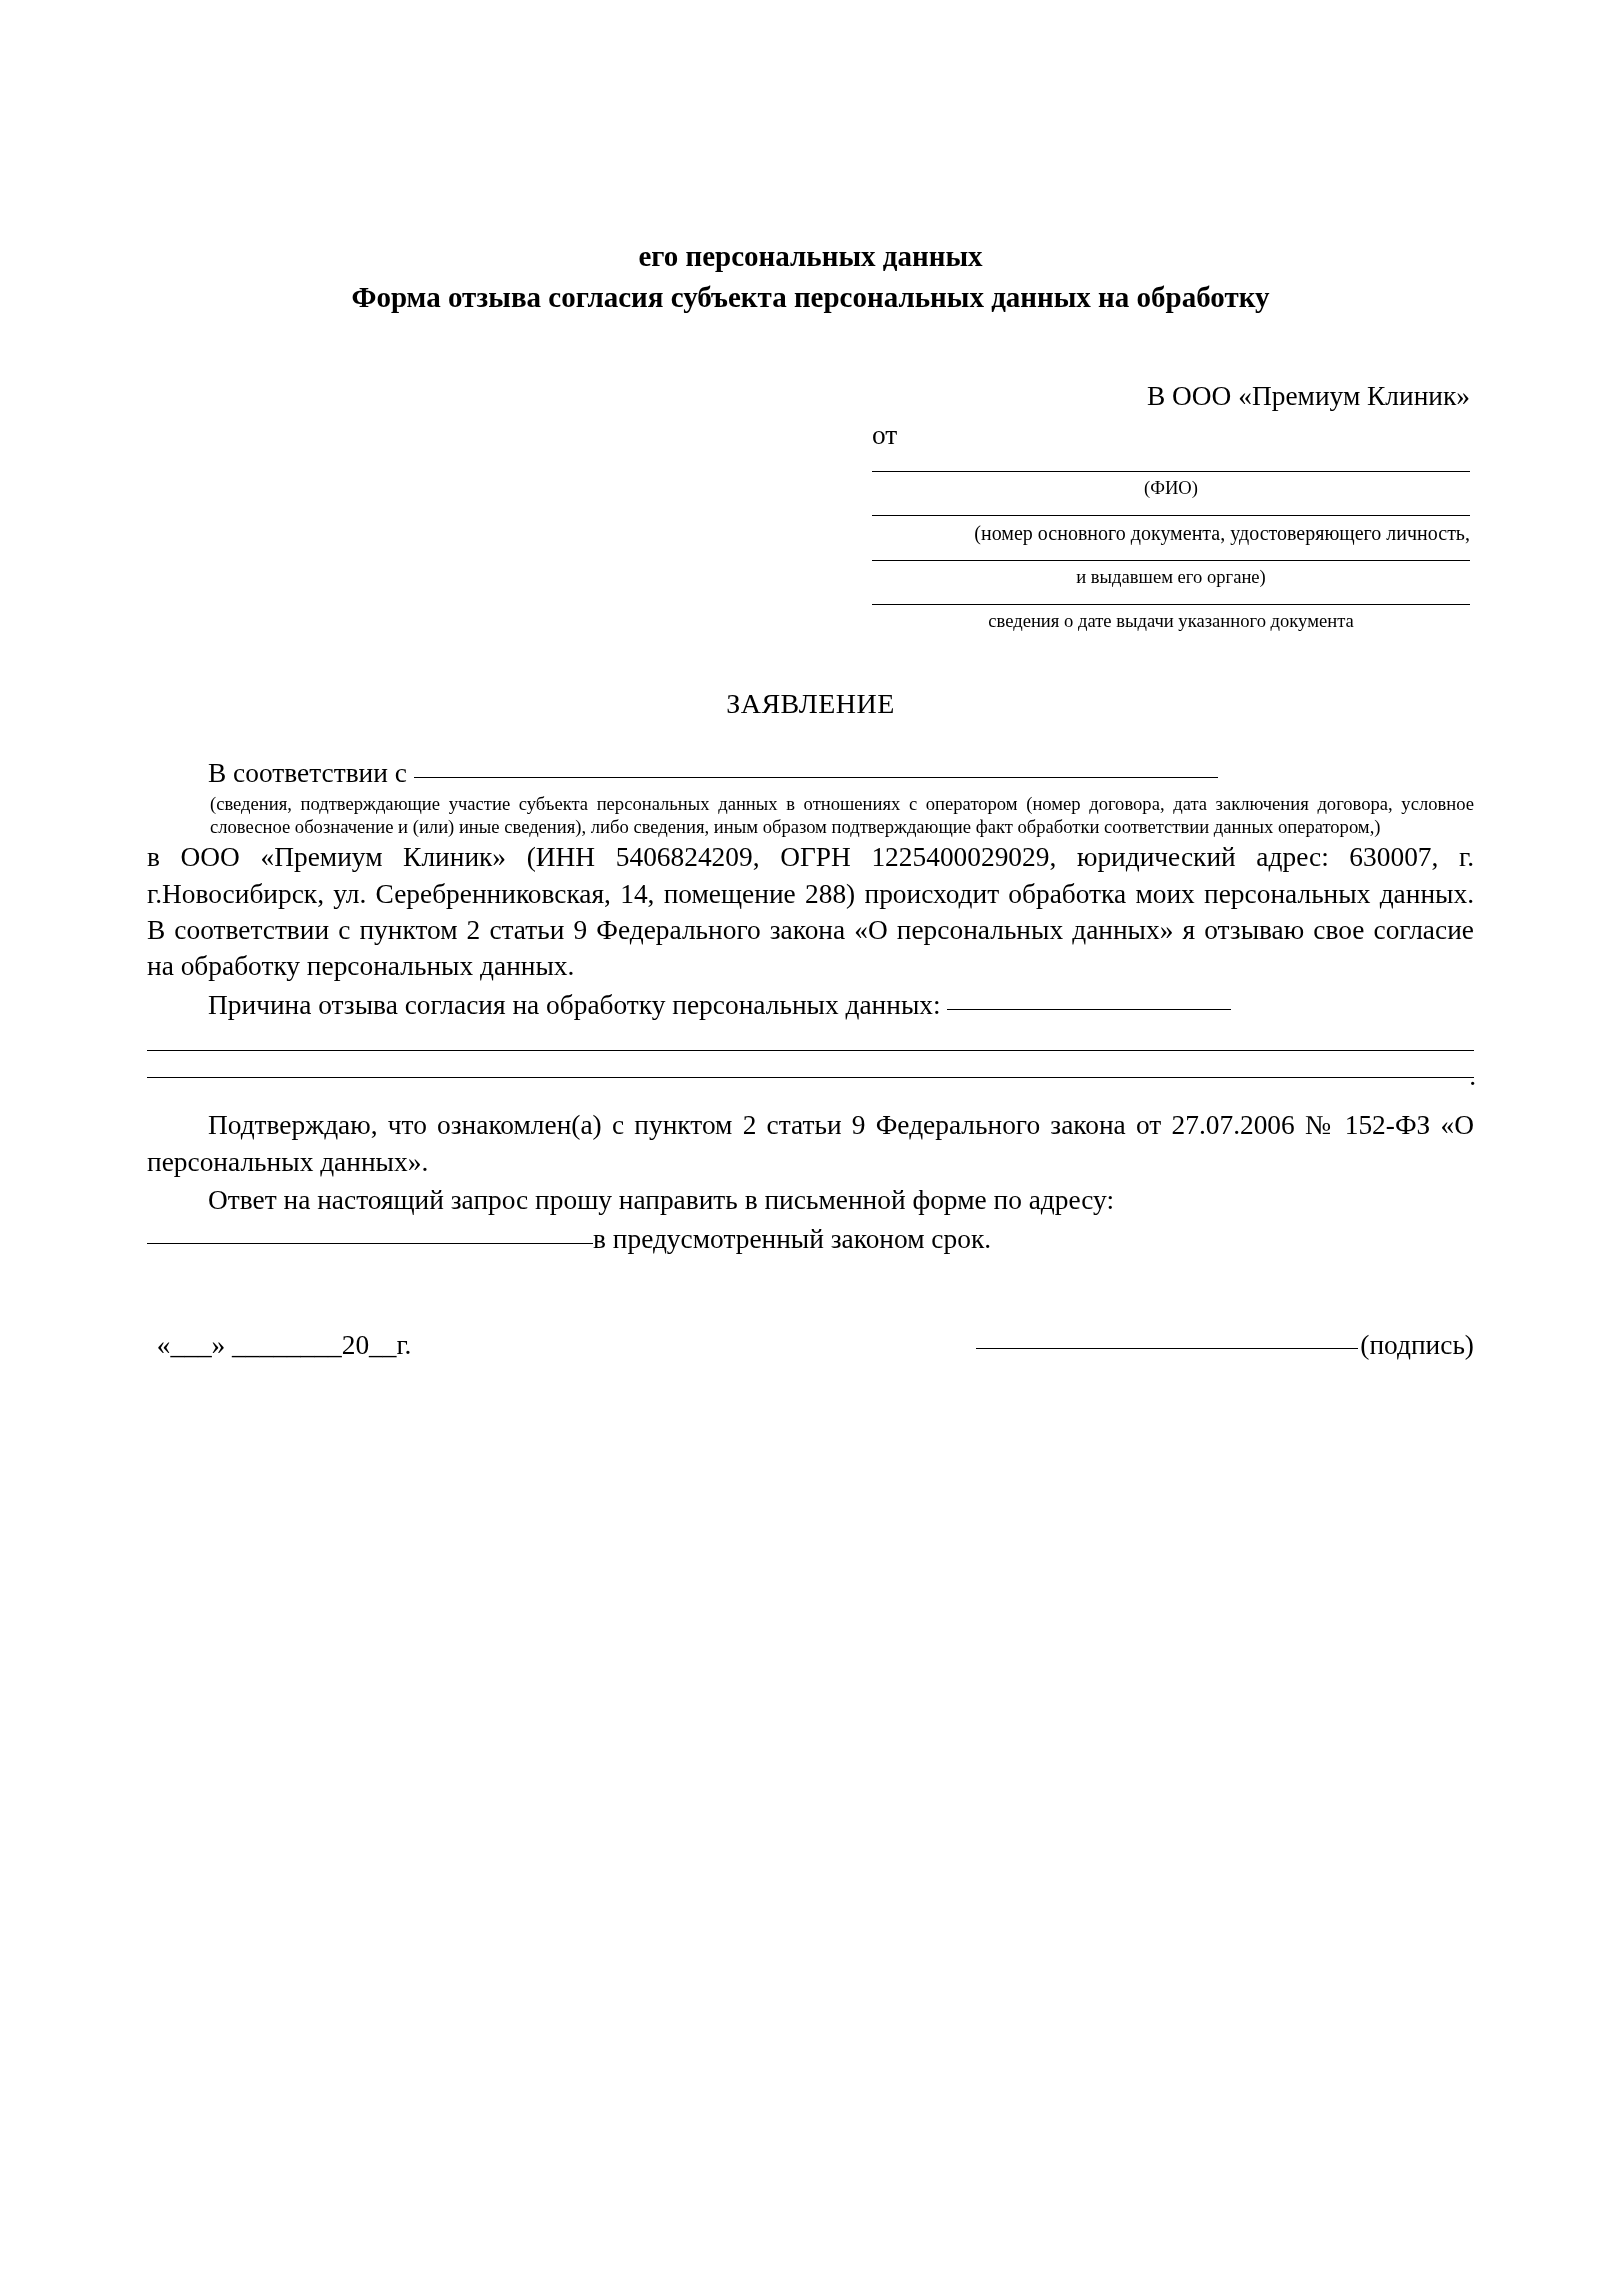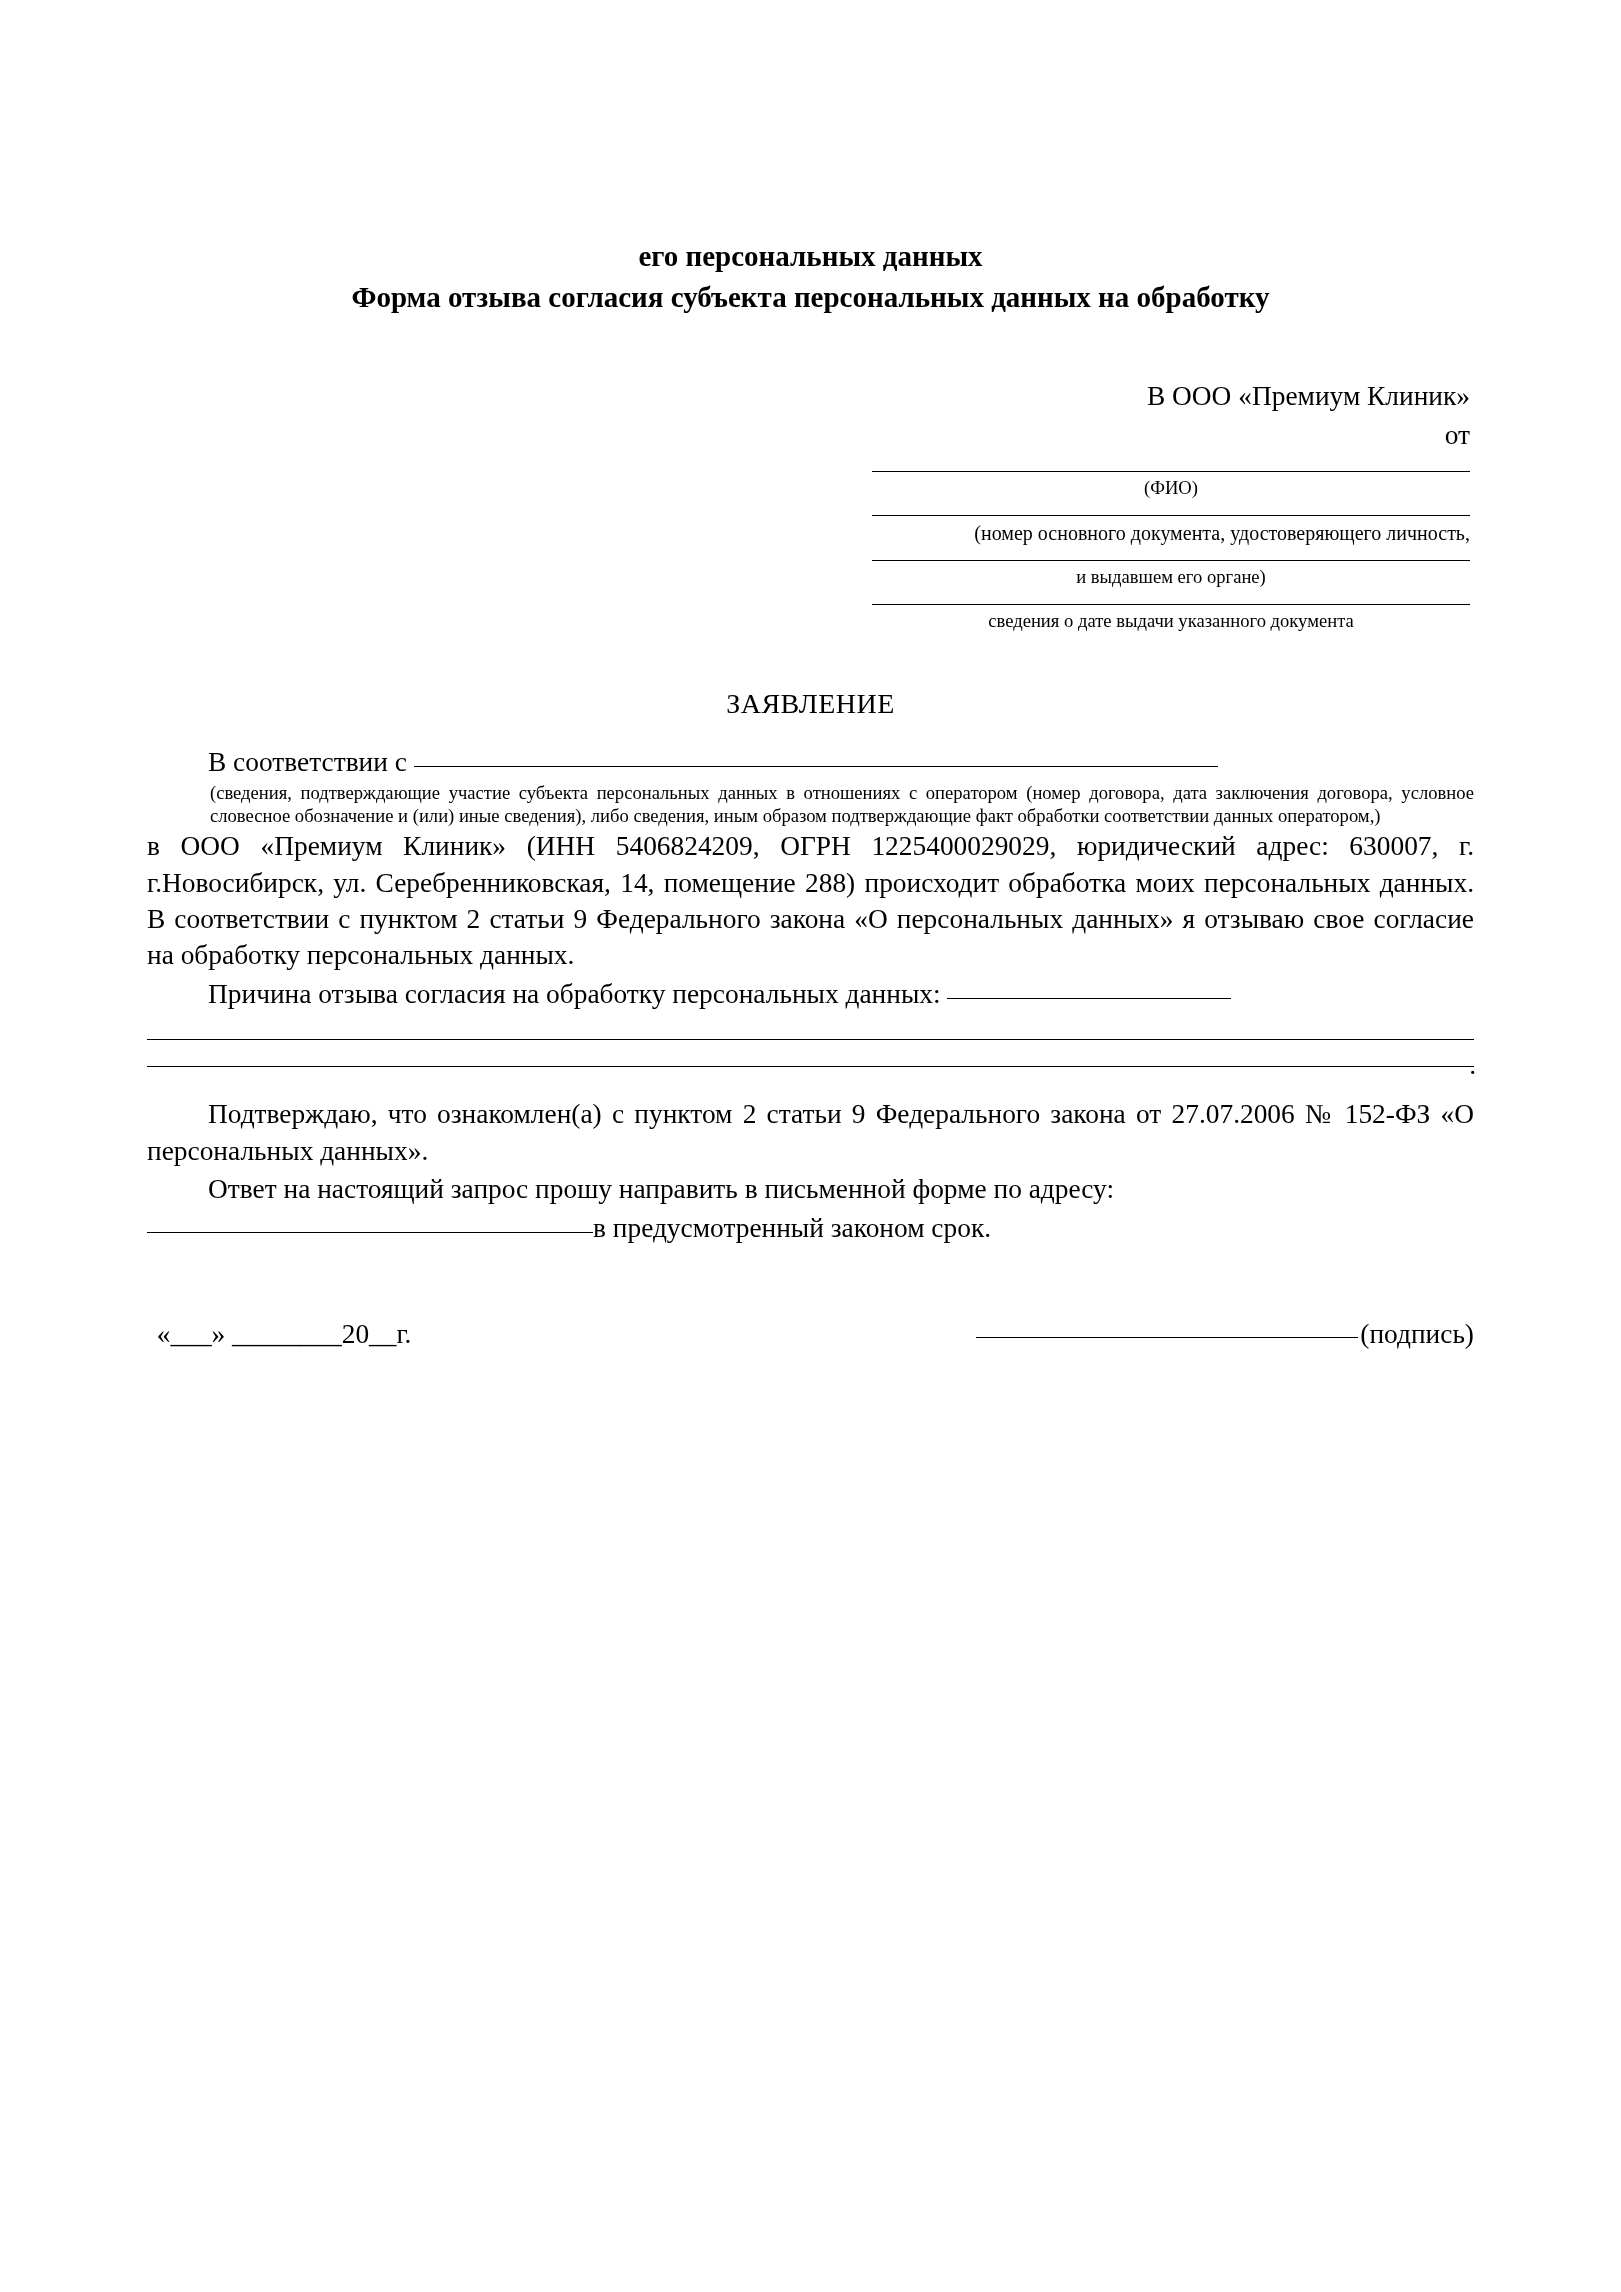--- a/index.html
+++ b/index.html
@@ -49,21 +49,20 @@
     font-size: 27.4px;
   }
   .addressee .to-line {
     font-size: 27.4px;
     line-height: 1.35;
     text-align: right;
   }
   .addressee .from-word {
     font-size: 27.4px;
     line-height: 1.5;
-    text-align: right;
   }
   .fill-line {
     border-bottom: 1.6px solid #000;
     height: 1px;
     width: 100%;
     margin-top: 5.9px;
   }
   .fill-caption {
     text-align: center;
     font-size: 18.6px;
@@ -79,21 +78,21 @@
   
   .statement-heading {
     margin-top: 55px;
     text-align: center;
     font-size: 28px;
     letter-spacing: 0.5px;
   }
 
   
   .body-text {
-    margin-top: 24px;
+    margin-top: 35px;
     font-size: 27.4px;
     line-height: 1.33;
     text-align: justify;
   }
   .body-text p {
     margin: 0;
   }
   .indent {
     text-indent: 61px;
   }

